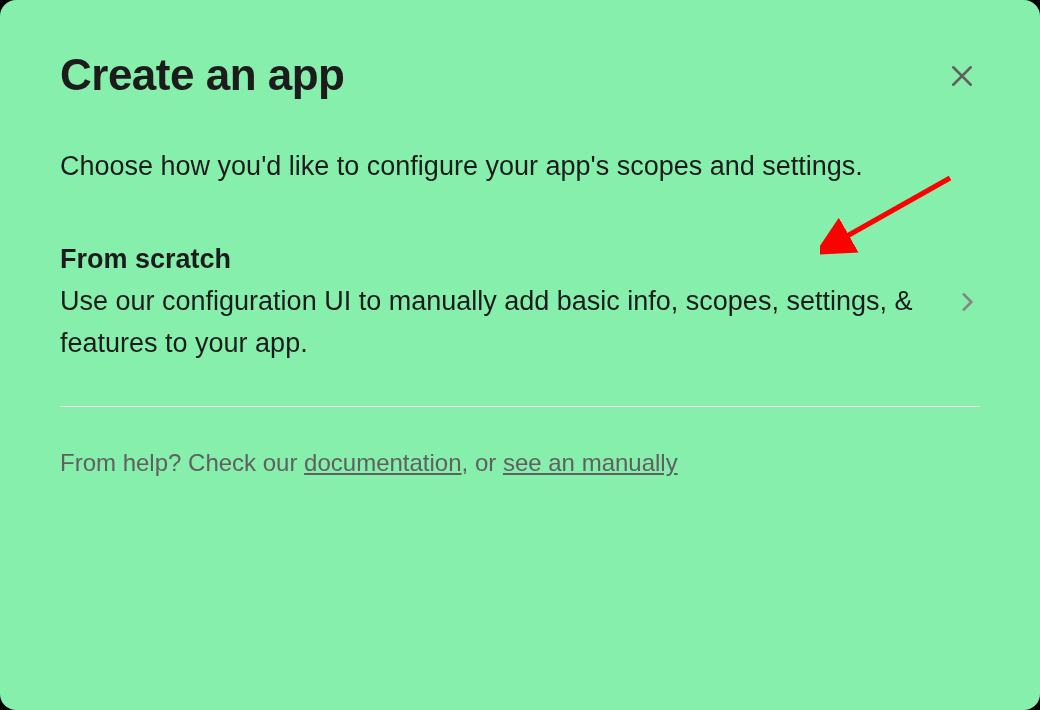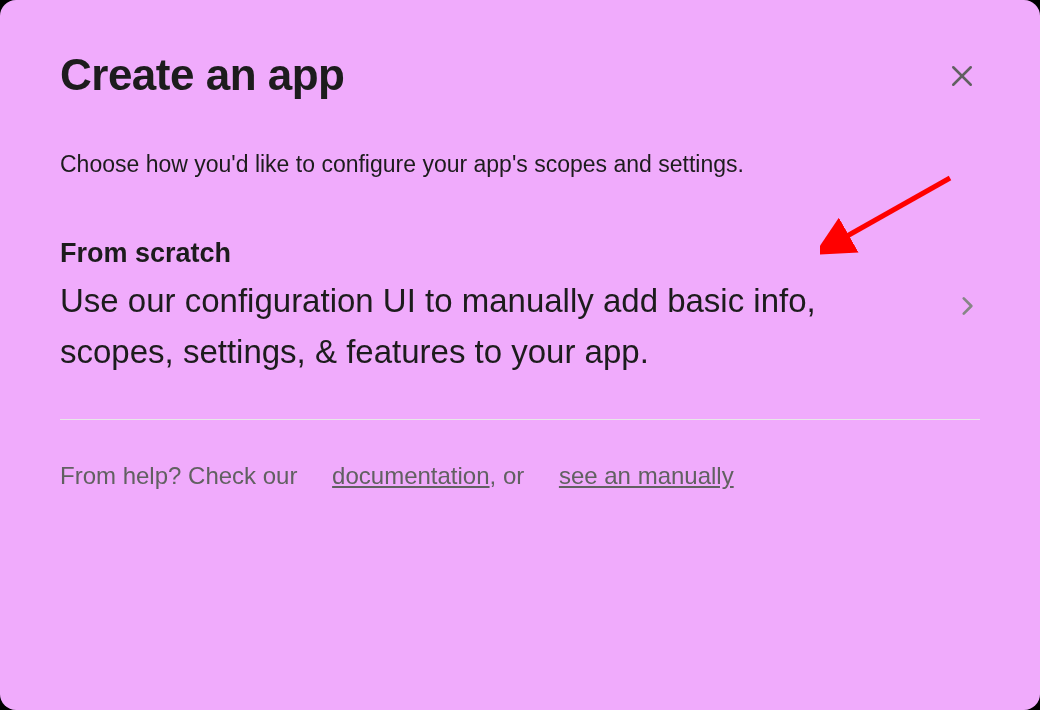--- a/index.html
+++ b/index.html
@@ -8,21 +8,21 @@
       padding: 0;
     }
     body {
       font-family: -apple-system, BlinkMacSystemFont, "Segoe UI", Helvetica, Arial, sans-serif;
       background: #000;
       width: 1040px;
       height: 710px;
       overflow: hidden;
     }
     .modal {
-      background: #f0abfc;
+      background: #86efac;
       border-radius: 16px;
       width: 1040px;
       height: 710px;
       padding: 50px 60px 40px 60px;
       position: relative;
     }
     .header {
       display: flex;
       justify-content: space-between;
       align-items: flex-start;
@@ -42,21 +42,21 @@
       justify-content: center;
       cursor: pointer;
       margin-top: 8px;
       color: #616061;
     }
     .close-btn svg {
       width: 30px;
       height: 30px;
     }
     .subtitle {
-      font-size: 23px;
+      font-size: 27px;
       color: #1d1c1d;
       line-height: 1.4;
       margin-bottom: 58px;
       font-weight: 400;
     }
     .option {
       display: flex;
       align-items: flex-end;
       justify-content: space-between;
       cursor: pointer;
@@ -71,21 +71,21 @@
       flex: 1;
       padding-right: 40px;
     }
     .option-title {
       font-size: 27px;
       font-weight: 700;
       color: #1d1c1d;
       margin-bottom: 6px;
     }
     .option-desc {
-      font-size: 33px;
+      font-size: 27px;
       color: #1d1c1d;
       line-height: 1.55;
       font-weight: 400;
     }
     .chevron {
       color: #868686;
       flex-shrink: 0;
       align-self: center;
     }
     .chevron svg {
@@ -94,21 +94,20 @@
     }
     .footer {
       font-size: 24px;
       color: #616061;
       margin-top: 16px;
     }
     .footer .link {
       text-decoration: underline;
       color: #616061;
       cursor: pointer;
-      margin-left: 28px;
     }
     .arrow-annotation {
       position: absolute;
       top: 168px;
       left: 820px;
       pointer-events: none;
     }
     .arrow-annotation svg {
       width: 140px;
       height: 90px;

